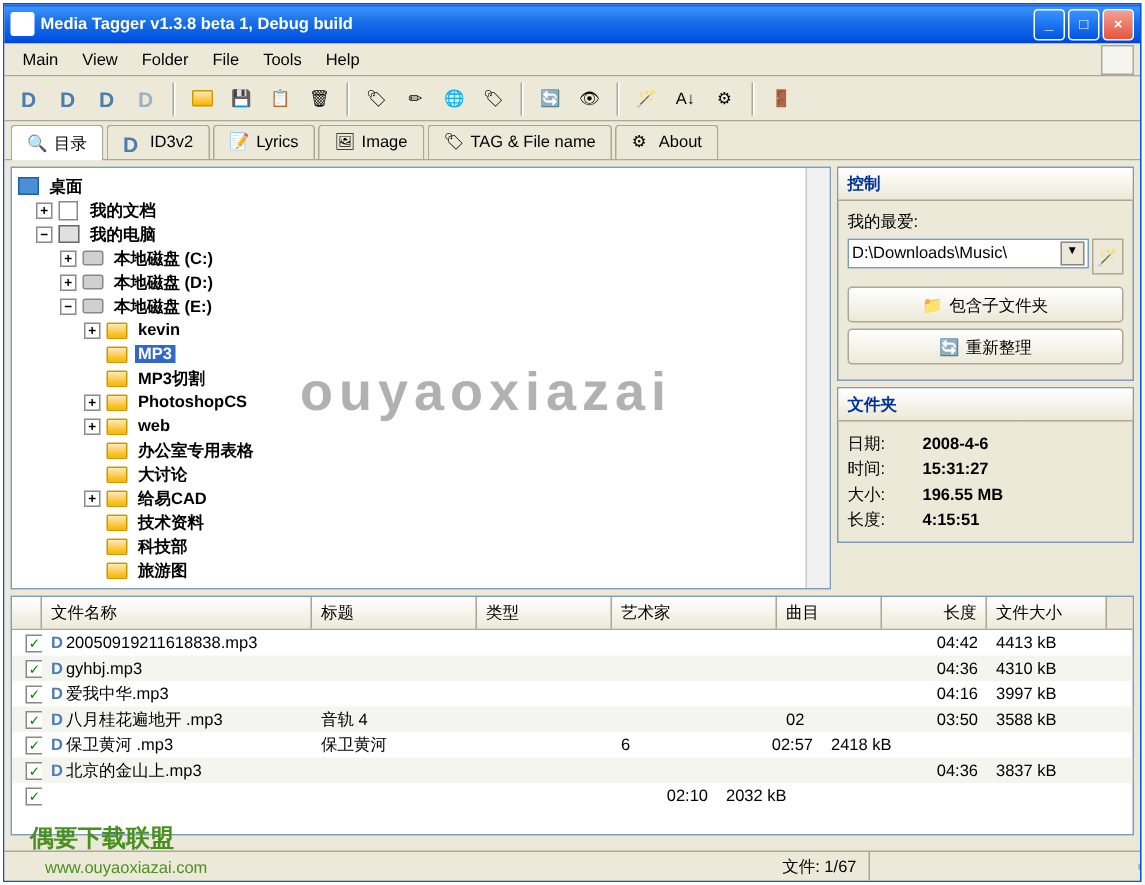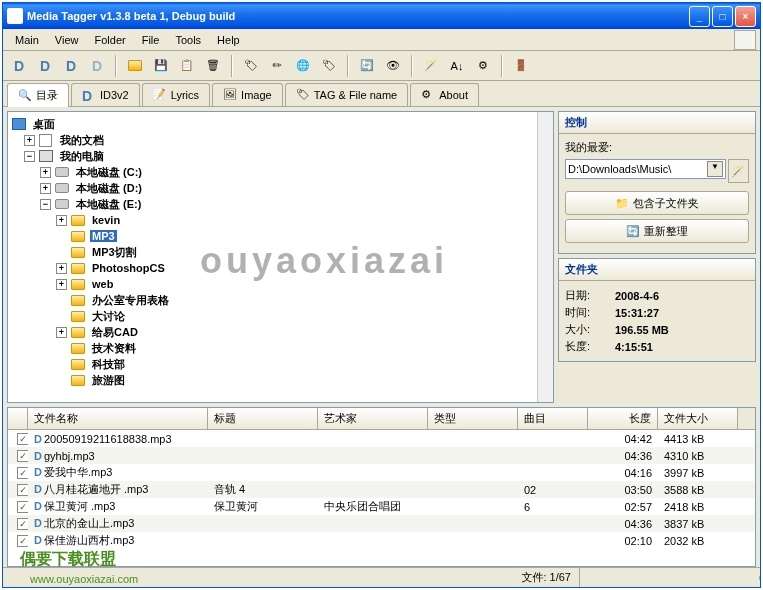--- a/index.html
+++ b/index.html
@@ -44,21 +44,21 @@
 .panel-header { background: linear-gradient(to bottom, #fff, #ece9d8); padding: 3px 6px; color: #003399; font-weight: bold; border-bottom: 1px solid #aca899; }
 .panel-body { padding: 6px; }
 .panel-label { margin-bottom: 4px; }
 .combo { width: 100%; height: 20px; border: 1px solid #7f9db9; background: #fff; padding: 0 2px; display: flex; align-items: center; margin-bottom: 6px; }
 .combo-text { flex: 1; overflow: hidden; white-space: nowrap; }
 .combo-btn { width: 16px; height: 16px; background: #ece9d8; border: 1px solid #888; text-align: center; font-size: 8px; }
 .side-btn { width: 100%; height: 24px; border: 1px solid #aca899; background: linear-gradient(to bottom, #fff, #ece9d8); margin-bottom: 4px; display: flex; align-items: center; justify-content: center; gap: 4px; cursor: pointer; border-radius: 3px; }
 .info-row { display: flex; padding: 1px 0; align-items: center; }
 .info-label { width: 50px; }
 .info-value { font-weight: bold; }
-.file-list { height: 160px; border: 1px solid #7f9db9; background: #fff; margin: 0 4px 0; display: flex; flex-direction: column; }
+.file-list { height: 160px; border: 1px solid #7f9db9; background: #fff; margin: 0 4px 10px; display: flex; flex-direction: column; }
 .list-header { display: flex; background: #ece9d8; border-bottom: 1px solid #aca899; }
 .list-header-cell { padding: 3px 6px; border-right: 1px solid #aca899; background: linear-gradient(to bottom, #fff, #ece9d8); }
 .list-body { flex: 1; overflow: auto; }
 .list-row { display: flex; align-items: center; height: 17px; }
 .list-row:nth-child(even) { background: #f5f5f0; }
 .list-cell { padding: 1px 6px; overflow: hidden; white-space: nowrap; }
 .chk { width: 12px; height: 12px; border: 1px solid #888; background: #fff; display: inline-flex; align-items: center; justify-content: center; color: #008000; font-size: 9px; margin-left: 3px; }
 .col-chk { width: 20px; }
 .col-name { width: 180px; }
 .col-title { width: 110px; }
@@ -343,22 +343,22 @@
           </div>
         </div>
       </div>
     </div>
 
     <div class="file-list">
       <div class="list-header">
         <div class="list-header-cell col-chk"></div>
         <div class="list-header-cell col-name">文件名称</div>
         <div class="list-header-cell col-title">标题</div>
+        <div class="list-header-cell col-genre">类型</div>
         <div class="list-header-cell col-artist">艺术家</div>
-        <div class="list-header-cell col-genre">类型</div>
         <div class="list-header-cell col-track">曲目</div>
         <div class="list-header-cell col-len">长度</div>
         <div class="list-header-cell col-size">文件大小</div>
       </div>
       <div class="list-body" id="list-body">
           <div class="list-row">
             <div class="list-cell col-chk"><span class="chk">✓</span></div>
     <div class="list-cell col-name"><span class="ic-d" style="font-size:11px;margin-right:2px">D</span>20050919211618838.mp3</div>
     <div class="list-cell col-title"></div>
     <div class="list-cell col-artist"></div>
@@ -394,39 +394,37 @@
     <div class="list-cell col-artist"></div>
     <div class="list-cell col-genre"></div>
     <div class="list-cell col-track">02</div>
     <div class="list-cell col-len">03:50</div>
     <div class="list-cell col-size">3588 kB</div>
           </div>
           <div class="list-row">
             <div class="list-cell col-chk"><span class="chk">✓</span></div>
     <div class="list-cell col-name"><span class="ic-d" style="font-size:11px;margin-right:2px">D</span>保卫黄河 .mp3</div>
     <div class="list-cell col-title">保卫黄河</div>
-    <div class="list-cell col-artist">中央乐团合唱团</div>
     <div class="list-cell col-genre"></div>
     <div class="list-cell col-track">6</div>
     <div class="list-cell col-len">02:57</div>
     <div class="list-cell col-size">2418 kB</div>
           </div>
           <div class="list-row">
             <div class="list-cell col-chk"><span class="chk">✓</span></div>
     <div class="list-cell col-name"><span class="ic-d" style="font-size:11px;margin-right:2px">D</span>北京的金山上.mp3</div>
     <div class="list-cell col-title"></div>
     <div class="list-cell col-artist"></div>
     <div class="list-cell col-genre"></div>
     <div class="list-cell col-track"></div>
     <div class="list-cell col-len">04:36</div>
     <div class="list-cell col-size">3837 kB</div>
           </div>
           <div class="list-row">
             <div class="list-cell col-chk"><span class="chk">✓</span></div>
-    <div class="list-cell col-name"><span class="ic-d" style="font-size:11px;margin-right:2px">D</span>保佳游山西村.mp3</div>
     <div class="list-cell col-title"></div>
     <div class="list-cell col-artist"></div>
     <div class="list-cell col-genre"></div>
     <div class="list-cell col-track"></div>
     <div class="list-cell col-len">02:10</div>
     <div class="list-cell col-size">2032 kB</div>
           </div>
         </div>
     </div>
   </div>

